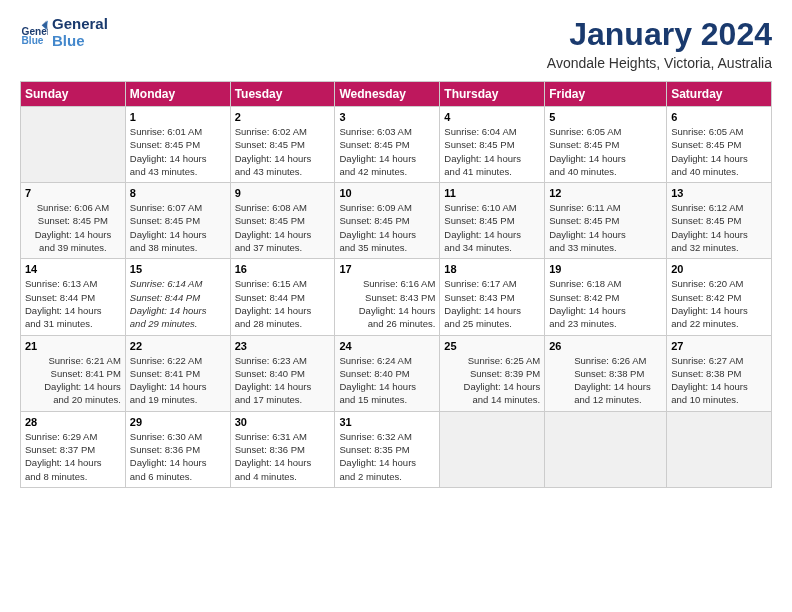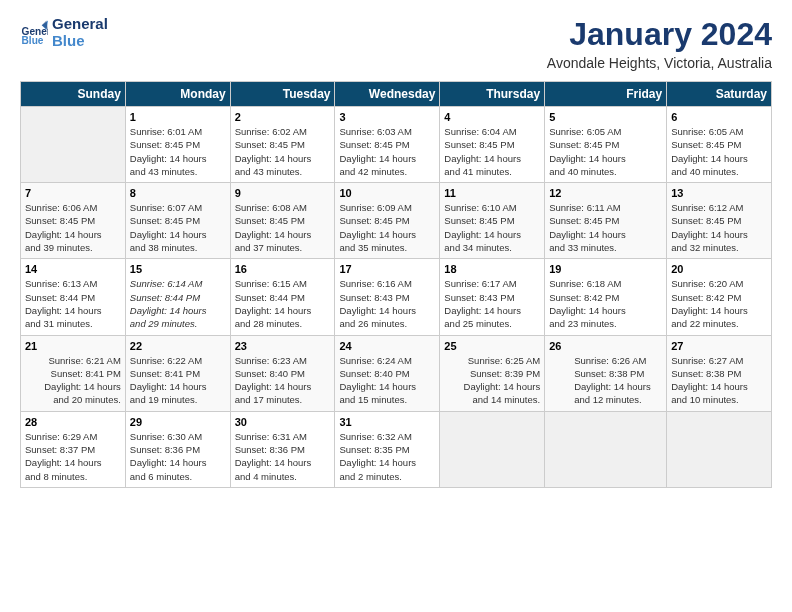--- a/index.html
+++ b/index.html
@@ -41,24 +41,24 @@
       font-size: 14px;
       color: #333;
       margin-top: 2px;
     }
     table {
       width: 100%;
       border-collapse: collapse;
       font-size: 10px;
     }
     thead tr th {
-      background-color: #0c4a6e;
+      background-color: #be185d;
       color: #fff;
       padding: 5px 4px;
-      text-align: right;
+      text-align: left;
       font-size: 12px;
       font-weight: bold;
       border: 1px solid #ccc;
     }
     tbody tr td {
       border: 1px solid #ccc;
       padding: 4px 4px 4px 4px;
       vertical-align: top;
       background: #fff;
       min-width: 95px;
@@ -158,21 +158,21 @@
             <span class="day-num">6</span>
             <div class="day-info" style="white-space: pre-line;">Sunrise: 6:05 AM
 Sunset: 8:45 PM
 Daylight: 14 hours
 and 40 minutes.</div>
           </td>
         </tr>
         <tr>
           <td>
             <span class="day-num">7</span>
-            <div class="day-info" style="white-space: pre-line;">Sunrise: 6:06 AM
+            <div class="day-info" style="white-space: pre-line; text-align: center;">Sunrise: 6:06 AM
 Sunset: 8:45 PM
 Daylight: 14 hours
 and 39 minutes.</div>
           </td>
           <td>
             <span class="day-num">8</span>
             <div class="day-info" style="white-space: pre-line;">Sunrise: 6:07 AM
 Sunset: 8:45 PM
 Daylight: 14 hours
 and 38 minutes.</div>
@@ -230,21 +230,21 @@
           </td>
           <td>
             <span class="day-num">16</span>
             <div class="day-info" style="white-space: pre-line;">Sunrise: 6:15 AM
 Sunset: 8:44 PM
 Daylight: 14 hours
 and 28 minutes.</div>
           </td>
           <td>
             <span class="day-num">17</span>
-            <div class="day-info" style="white-space: pre-line;">Sunrise: 6:16 AM
+            <div class="day-info" style="white-space: pre-line; text-align: right;">Sunrise: 6:16 AM
 Sunset: 8:43 PM
 Daylight: 14 hours
 and 26 minutes.</div>
           </td>
           <td>
             <span class="day-num">18</span>
             <div class="day-info" style="white-space: pre-line;">Sunrise: 6:17 AM
 Sunset: 8:43 PM
 Daylight: 14 hours
 and 25 minutes.</div>

